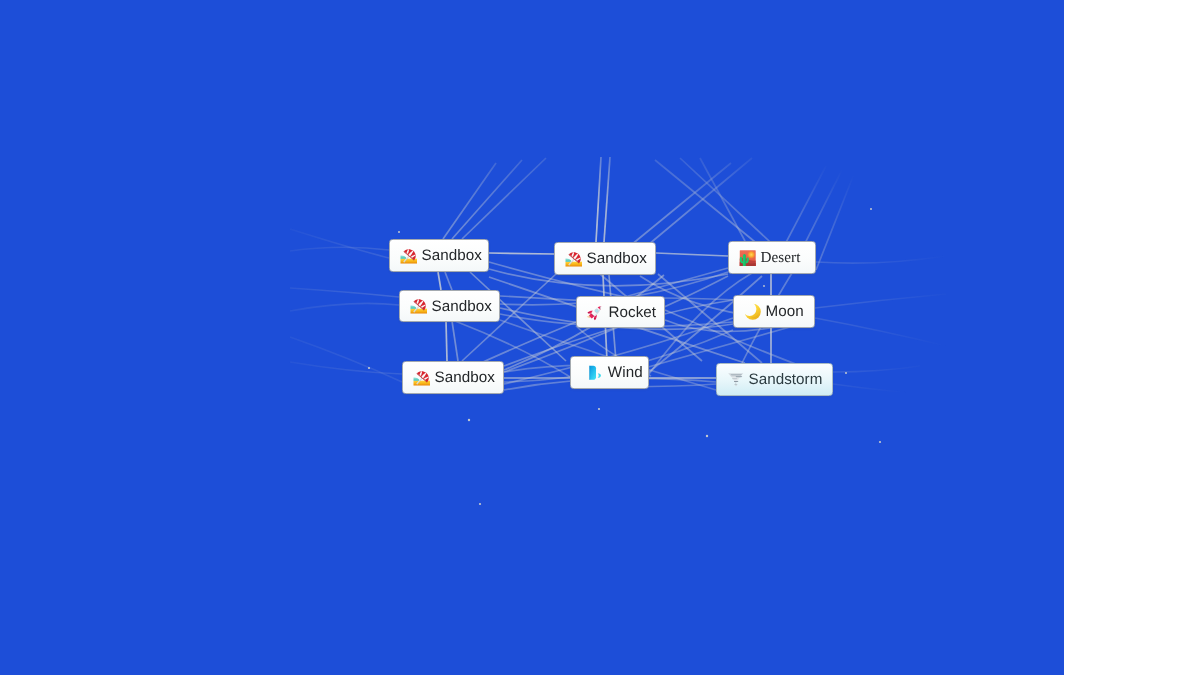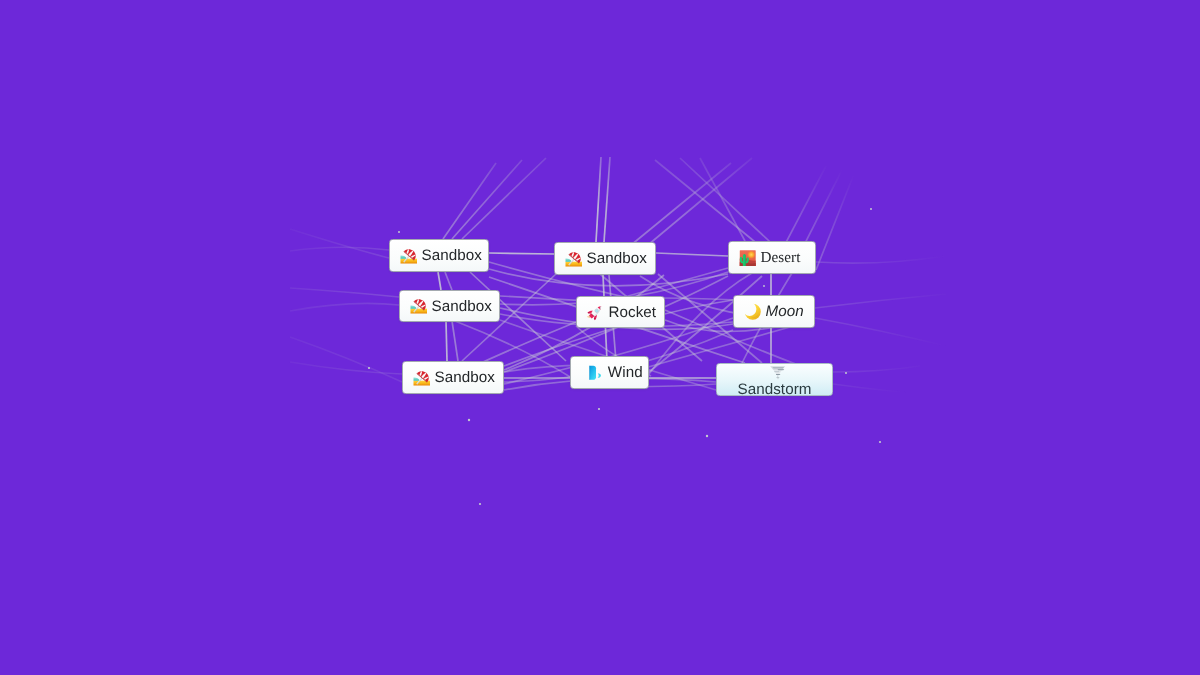--- a/index.html
+++ b/index.html
@@ -1,18 +1,18 @@
 <!DOCTYPE html>
 <html><head>
 <meta charset="utf-8">
 <style>
   html,body{margin:0;padding:0;}
   body{width:1200px;height:675px;background:#ffffff;overflow:hidden;
        font-family:"Liberation Sans",sans-serif;-webkit-font-smoothing:antialiased;text-rendering:geometricPrecision;}
-  #board{position:absolute;left:0;top:0;width:1200px;height:675px;background:#6d28d9;}
+  #board{position:absolute;left:0;top:0;width:1064px;height:675px;background:#1d4ed8;}
   svg.edges{position:absolute;left:0;top:0;width:1200px;height:675px;
     -webkit-mask-image:radial-gradient(ellipse 370px 180px at 590px 300px,
        rgba(0,0,0,1) 0%, rgba(0,0,0,0.95) 52%, rgba(0,0,0,0.55) 74%, rgba(0,0,0,0.14) 92%, rgba(0,0,0,0) 100%);
     mask-image:radial-gradient(ellipse 370px 180px at 590px 300px,
        rgba(0,0,0,1) 0%, rgba(0,0,0,0.95) 52%, rgba(0,0,0,0.55) 74%, rgba(0,0,0,0.14) 92%, rgba(0,0,0,0) 100%);}
   .node{position:absolute;display:flex;align-items:center;
         background:linear-gradient(180deg,#ffffff 0%,#fafcfc 62%,#f4f8f9 100%);
         border:1px solid #a4aab0;border-radius:3.5px;
         box-shadow:0 1px 1.5px rgba(80,95,110,0.16);
         box-sizing:border-box;white-space:nowrap;}
@@ -246,21 +246,21 @@
               <path fill="#D6DEE3" d="M18 1.4c-.4.4-.7.8-1.1 1.3 3.3 4.3 5.1 10.2 5.1 15.9 0 3.3-.6 6.4-1.6 9.2h2.2c1-2.8 1.6-5.9 1.6-9.2 0-6.6-2.2-12.9-6.2-17.2z"></path>
               <path fill="#C2114A" d="M13.9 27.2h8.2c.2.6.4 1.2.5 1.8h-9.2c.1-.6.3-1.2.5-1.8z"></path>
               <circle cx="18" cy="15" r="3.8" fill="#A9E3F2"></circle>
               <circle cx="18" cy="15" r="3.8" fill="none" stroke="#C2CAD1" stroke-width="1.4"></circle>
             </g>
           </svg>
         </span>
       <span class="lbl">Rocket</span>
     </div>
 
-    <div class="node" style="left: 733px; top: 295px; width: 82px; height: 33px; font-style: italic;">
+    <div class="node" style="left: 733px; top: 295px; width: 82px; height: 33px;">
       <span class="ico">
           <svg class="emoji" width="17.5" height="17.5" viewBox="0 0 36 36">
             <defs>
               <linearGradient id="mg_6" x1="0.15" y1="0" x2="0.85" y2="1">
                 <stop offset="0" stop-color="#FFE261"></stop>
                 <stop offset="0.45" stop-color="#FCD638"></stop>
                 <stop offset="1" stop-color="#E8AB18"></stop>
               </linearGradient>
             </defs>
             <mask id="mm_6">
@@ -319,21 +319,21 @@
               </linearGradient>
             </defs>
             <path fill="url(#dg_8)" d="M7 3.5h8.2c3 0 5.4 2.4 5.4 5.4v18.2c0 3-2.4 5.4-5.4 5.4H7z"></path>
             <path fill="url(#dg2_8)" d="M26.3 19.4c2.5 0 4.5 2 4.5 4.5s-2 4.5-4.5 4.5h-2.4c1.4-.8 2.3-2.5 2.3-4.5s-.9-3.7-2.3-4.5z"></path>
             <path fill="#0A86C9" d="M7 3.5h1.5v29H7z" opacity="0.55"></path>
           </svg>
         </span>
       <span class="lbl">Wind</span>
     </div>
 
-    <div class="node sel" style="left: 716px; top: 363px; width: 117px; height: 33px; flex-direction: column;">
+    <div class="node sel" style="left: 716px; top: 363px; width: 117px; height: 33px;">
       <span class="ico">
           <svg class="emoji" width="17.5" height="17.5" viewBox="0 0 36 36">
             <path fill="#D4DBE0" d="M2.5 4.5h31l-6.5 8H9z"></path>
             <path fill="#AFBAC2" d="M7 6.2h24l-2.5 3H9.5z"></path>
             <path fill="#E2E7EB" d="M9 12.5h18l-4.5 6.2h-9z"></path>
             <path fill="#9DAAB3" d="M17.5 10.5h14l-2 2.5H19z"></path>
             <path fill="#C3CCD3" d="M10.5 14.5h11l-1.6 2.4h-8.4z"></path>
             <path fill="#E2E7EB" d="M13.5 18.7h9l-3 4.8h-3z"></path>
             <path fill="#8C99A3" d="M14.5 20.5h9.2l-1.8 2.3h-7.4z"></path>
             <path fill="#CBD4DA" d="M16.5 23.5h3l-1 4.5h-1z"></path>

